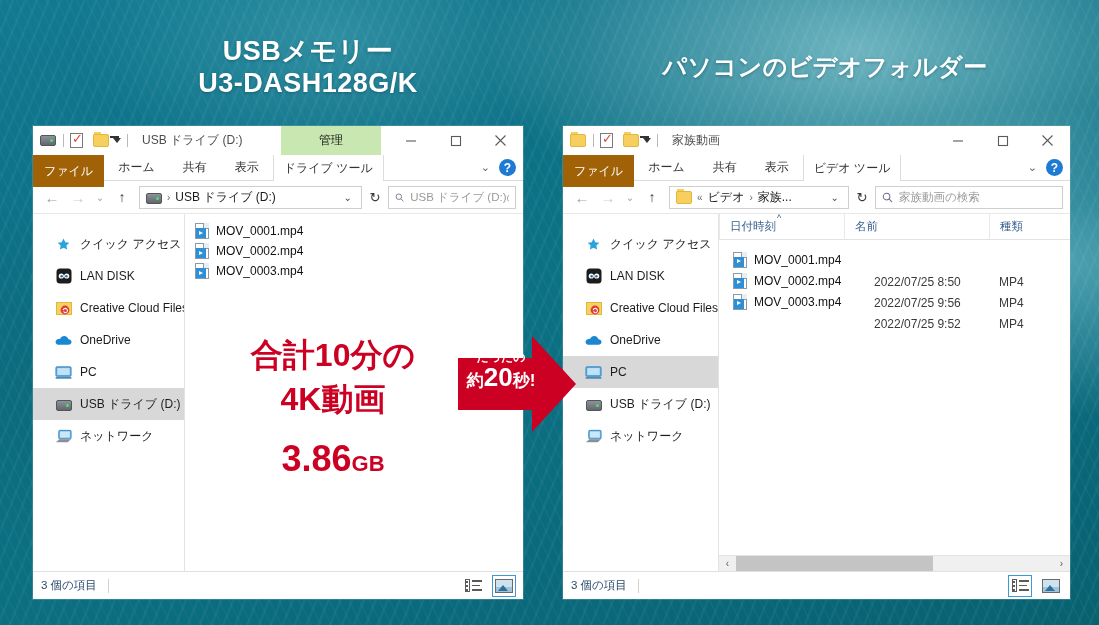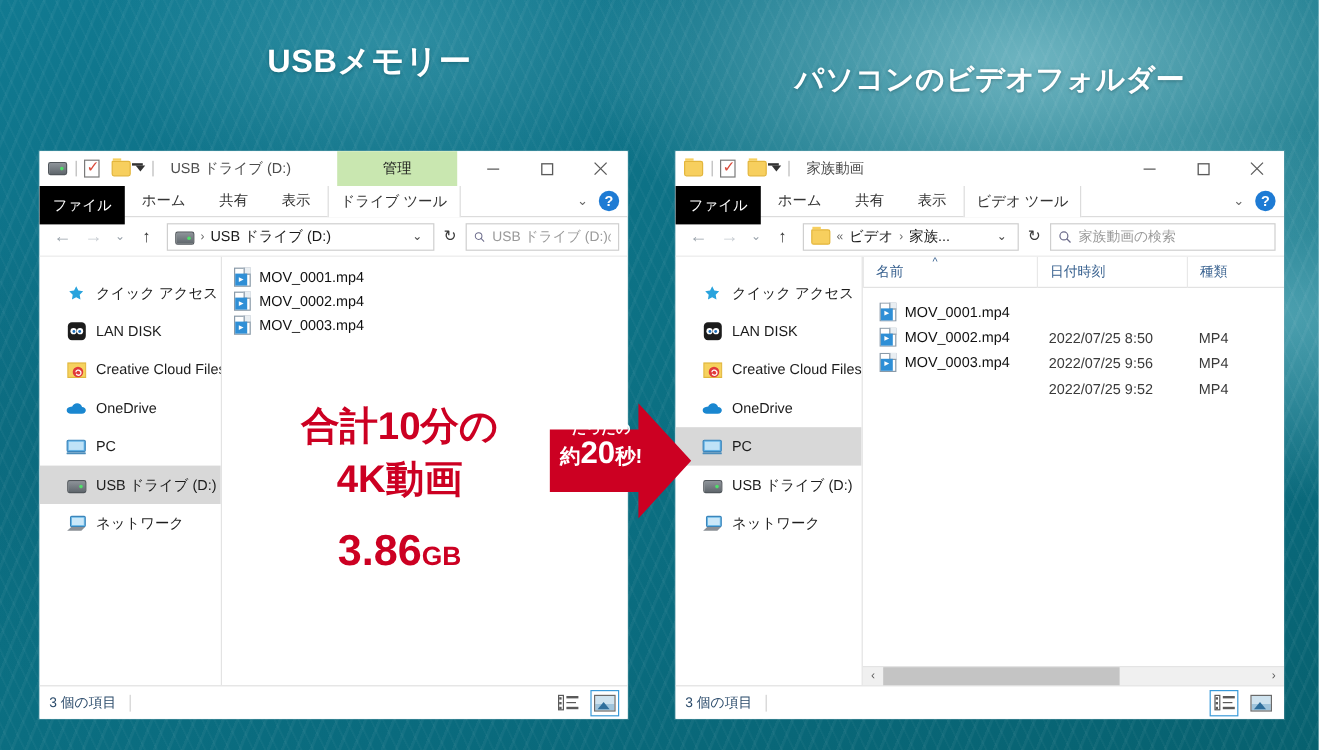--- a/index.html
+++ b/index.html
@@ -97,21 +97,21 @@
   }
   .winbtns { position: absolute; right: 0; top: 0; height: 29px; display: flex; }
   .winbtn { width: 45px; height: 29px; display: flex; align-items: center; justify-content: center; }
   .winbtn svg { display:block; }
 
   .ribbonbar {
     height: 26px; flex: 0 0 auto; display: flex; align-items: stretch;
     border-bottom: 1px solid #dcdcdc; background: #fff; position: relative;
   }
   .rb-file {
-    background: #000000; color: #fff; font-size: 12px;
+    background: #a16207; color: #fff; font-size: 12px;
     display: flex; align-items: center; justify-content: center;
     padding: 16px 11px; white-space: nowrap;
   }
   .rb-tab {
     font-size: 12px; color: #333; display: flex; align-items: center; justify-content: center;
     padding: 0 14px; white-space: nowrap;
   }
   .rb-ctxtab {
     font-size: 12px; color: #333; display: flex; align-items: center; justify-content: center;
     padding: 0 10px; white-space: nowrap;
@@ -250,20 +250,21 @@
   #arr-l2 { font-size: 17px; }
   #arr-l2 .big { font-size: 26px; }
 </style>
 </head>
 <body>
 
 <div id="stage">
 
   <div class="heading" id="heading-left">
     <div>USBメモリー</div>
+    <div>U3-DASH128G/K</div>
   </div>
   <div class="heading" id="heading-right">パソコンのビデオフォルダー</div>
 
   <div class="window" id="window-left">
 
     <div class="titlebar">
       <div class="qat-icon">
           <div class="ic-drive"></div>
         </div>
       <div class="sep"></div>
@@ -615,22 +616,22 @@
               </svg>
           </span>
           <span>ネットワーク</span>
         </div>
       </div>
 
       <div class="filepane" style="display:flex; flex-direction:column;">
 
         <div class="col-head">
           <span class="sort-caret">^</span>
+          <span class="col-cell" style="width:125px">日付時刻</span>
           <span class="col-cell" style="width:145px">名前</span>
-          <span class="col-cell" style="width:125px">日付時刻</span>
           <span class="col-cell" style="width:80px">種類</span>
         </div>
 
         <div style="padding-top:9px; flex:1 1 auto;">
           <div class="file-row">
             <span class="cell name" style="width:145px">
               <span class="mp4ico">
                   <span class="pg"></span>
                   <span class="sq"></span>
                 </span>

